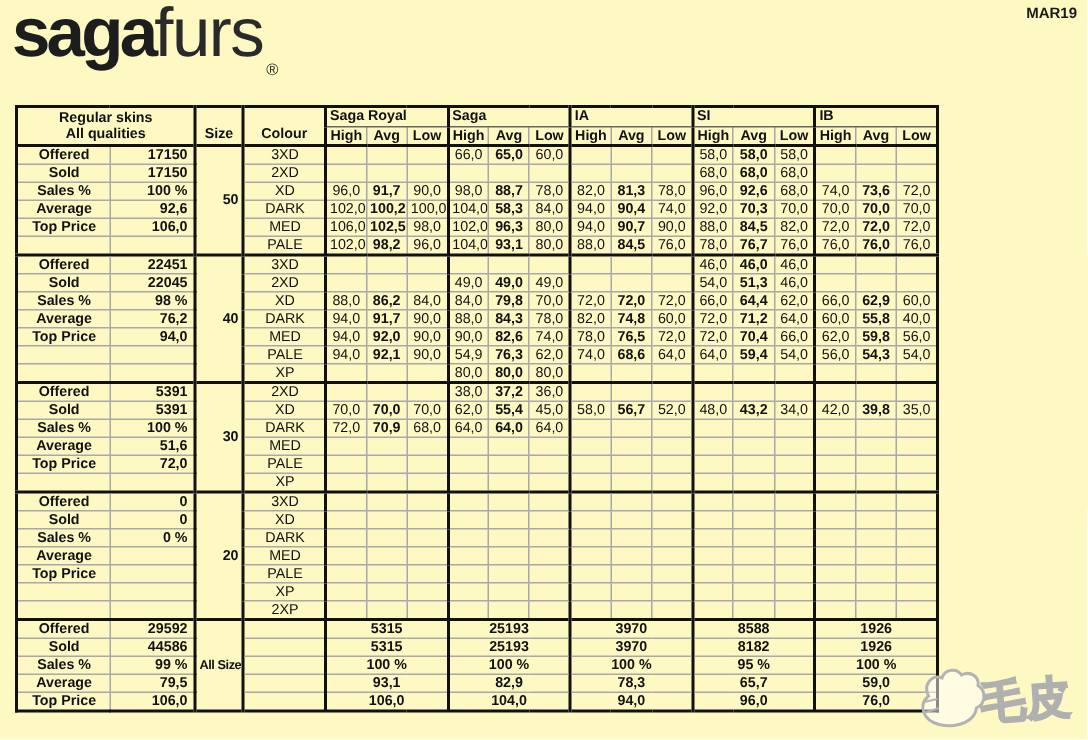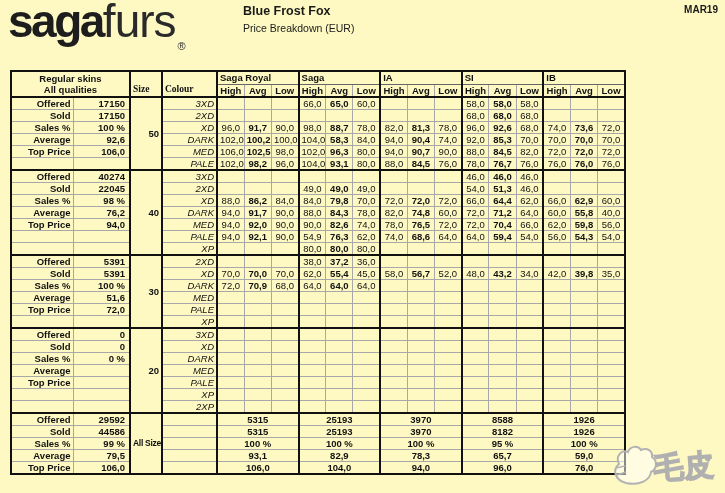--- a/index.html
+++ b/index.html
@@ -25,47 +25,43 @@
     border:2px solid #111;
   }
   #grid td, #grid th {
     border:1px solid #a8a8a8; height:11px; padding:0 2px;
     overflow:hidden; white-space:nowrap; line-height:11px;
   }
   #grid th { font-weight:bold; }
   .bL { border-left:2px solid #111 !important; }
   .bT { border-top:2px solid #111 !important; }
   .corner { text-align:center; font-weight:bold; vertical-align:middle; }
-  .hbot { vertical-align:bottom; text-align:left; padding-bottom:1px !important;font-family:Liberation Serif, serif; }
+  .hbot { vertical-align:bottom; text-align:center; padding-bottom:1px !important; }
   .grp { text-align:left; border-bottom:1px solid #666 !important; }
   .sub { text-align:center;margin-top:15px; }
-  .lbl { text-align:right; font-weight:bold; padding-left:3px !important; }
+  .lbl { text-align:center; font-weight:bold; padding-left:3px !important; }
   .val { text-align:right; font-weight:bold; padding-right:4px !important; }
   .size { text-align:right; font-weight:bold; vertical-align:middle; overflow:visible; }
   .fit { font-size:8.5px; letter-spacing:-0.3px; }
-  .colr { text-align:right; padding-left:3px !important;font-style:italic; }
+  .colr { text-align:center; padding-left:3px !important; }
   .num { text-align:center; }
   .b { font-weight:bold; }
 
   
   .watermark { position:absolute; left:610px; top:439px; pointer-events:none; }
 </style>
 </head>
 <body>
 
 <div class="page">
 
   <div class="logo">
     <span class="logo-saga">saga</span><span class="logo-furs">furs</span><span class="logo-reg">®</span>
   </div>
 
-  <div class="title-block">
-    <div class="product">Blue Frost Fox</div>
-    <div class="subtitle">Price Breakdown (EUR)</div>
-  </div>
 
   <div class="date">MAR19</div>
 
   <table id="grid">
     <colgroup>
       <col style="width:62px">
         <col style="width:57px">
         <col style="width:32px">
         <col style="width:55px">
       <col>
@@ -183,21 +179,21 @@
           <td class="num bL">102,0</td>
           <td class="num b">100,2</td>
           <td class="num">100,0</td>
           <td class="num bL">104,0</td>
           <td class="num b">58,3</td>
           <td class="num">84,0</td>
           <td class="num bL">94,0</td>
           <td class="num b">90,4</td>
           <td class="num">74,0</td>
           <td class="num bL">92,0</td>
-          <td class="num b">85,3</td>
+          <td class="num b">70,3</td>
           <td class="num">70,0</td>
           <td class="num bL">70,0</td>
           <td class="num b">70,0</td>
           <td class="num">70,0</td>
         </tr>
         <tr>
           <td class="lbl">Top Price</td>
           <td class="val">106,0</td>
           <td class="colr bL">MED</td>
           <td class="num bL">106,0</td>
@@ -231,21 +227,21 @@
           <td class="num">76,0</td>
           <td class="num bL">78,0</td>
           <td class="num b">76,7</td>
           <td class="num">76,0</td>
           <td class="num bL">76,0</td>
           <td class="num b">76,0</td>
           <td class="num">76,0</td>
         </tr>
         <tr>
           <td class="lbl bT">Offered</td>
-          <td class="val bT">40274</td>
+          <td class="val bT">22451</td>
           <td class="size bL bT" rowspan="7">40</td>
           <td class="colr bL bT">3XD</td>
           <td class="num bL bT"></td>
           <td class="num b bT"></td>
           <td class="num bT"></td>
           <td class="num bL bT"></td>
           <td class="num b bT"></td>
           <td class="num bT"></td>
           <td class="num bL bT"></td>
           <td class="num b bT"></td>

